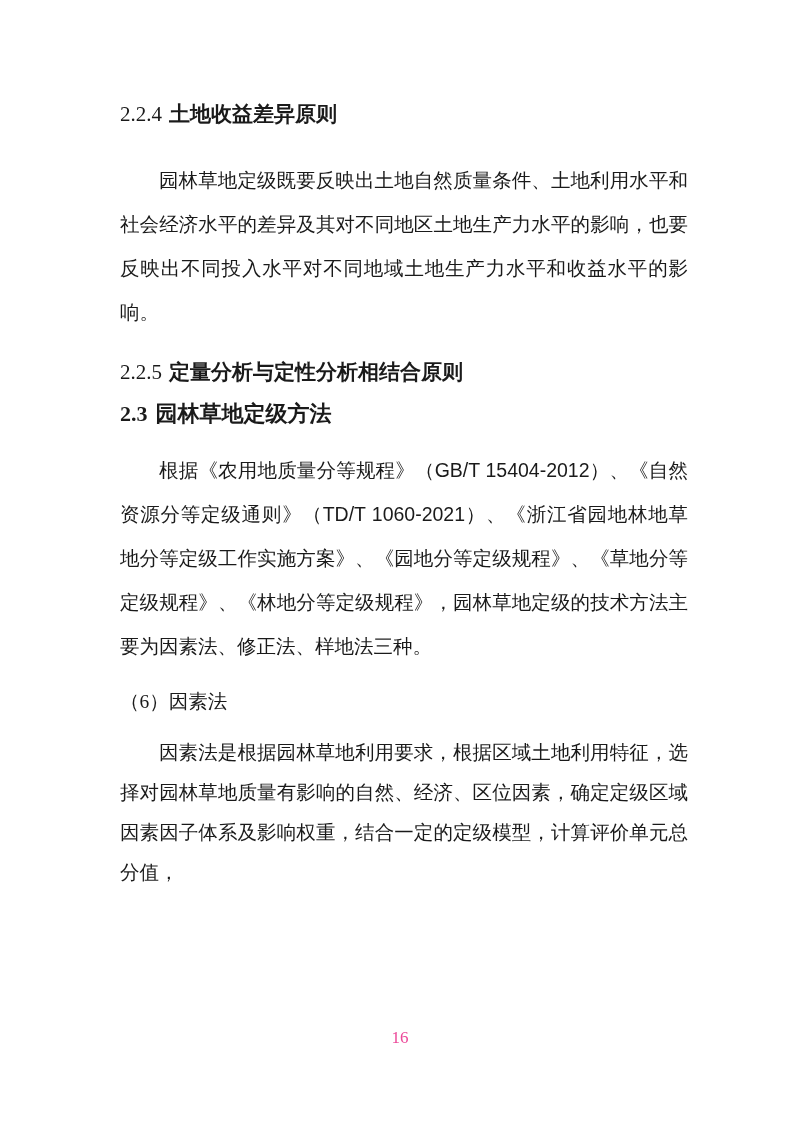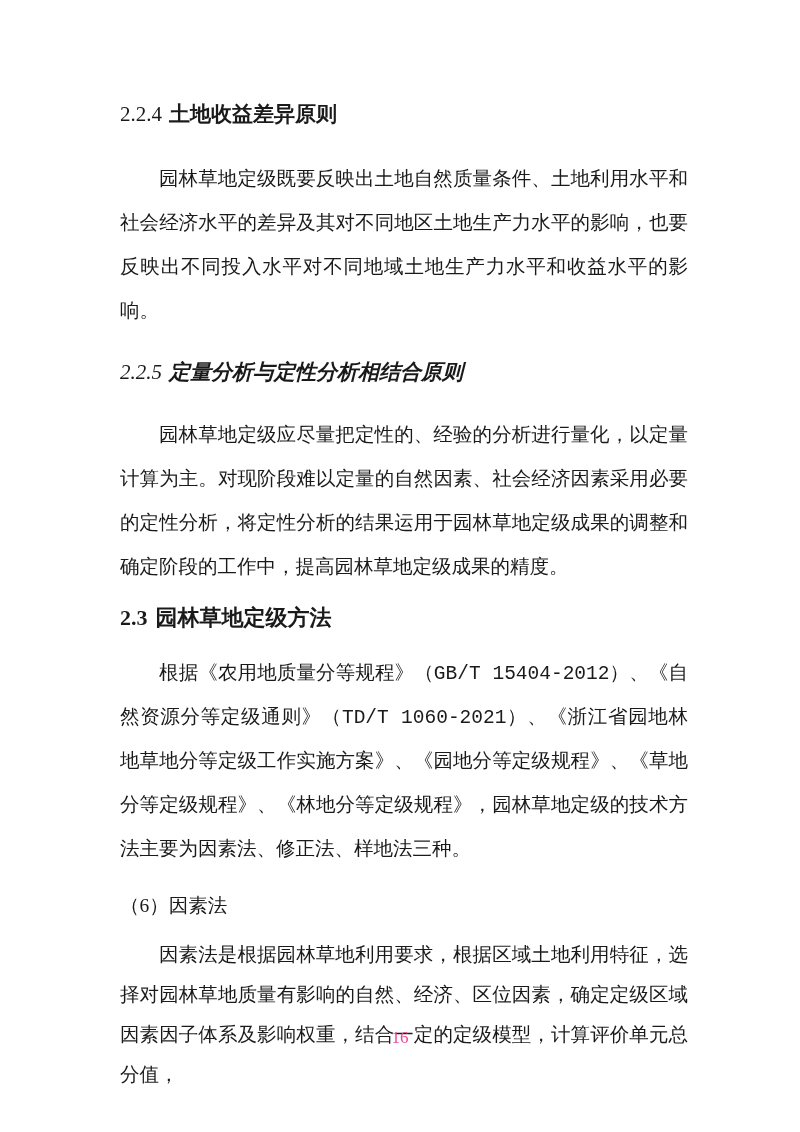--- a/index.html
+++ b/index.html
@@ -42,29 +42,29 @@
   .h-main .h-num {
     font-family: "Liberation Serif", "DejaVu Serif", serif;
     font-weight: bold;
   }
   .h-main .h-title {
     font-family: "Liberation Sans", "DejaVu Sans", sans-serif;
     font-weight: bold;
     margin-left: 8px;
   }
   .body-para {
-    font-family: Liberation Mono, monospace;
+    font-family: Liberation Sans, sans-serif;
     font-size: 19.5px;
     line-height: 44px;
     text-align: justify;
     text-indent: 2em;
     margin: 0;
   }
   .para-1 { margin-top: 30px; }
-  .h-225  { margin-top: 24px; font-style: italic; }
+  .h-225  { margin-top: 24px; }
   .para-2 { margin-top: 28px; }
   .para-3 { margin-top: 18px; }
   .list-label {
     font-family: "Liberation Serif", "DejaVu Serif", serif;
     font-size: 19.5px;
     line-height: 28px;
     margin: 20px 0 0 0;
   }
   .para-4 {
     margin-top: 16px;
@@ -89,21 +89,20 @@
   <h3 class="h-sub">
     <span class="h-num">2.2.4</span><span class="h-title">土地收益差异原则</span>
   </h3>
 
   <p class="body-para para-1">园林草地定级既要反映出土地自然质量条件、土地利用水平和社会经济水平的差异及其对不同地区土地生产力水平的影响，也要反映出不同投入水平对不同地域土地生产力水平和收益水平的影响。</p>
 
   <h3 class="h-sub h-225">
     <span class="h-num">2.2.5</span><span class="h-title">定量分析与定性分析相结合原则</span>
   </h3>
 
-  <p class="body-para para-2">园林草地定级应尽量把定性的、经验的分析进行量化，以定量计算为主。对现阶段难以定量的自然因素、社会经济因素采用必要的定性分析，将定性分析的结果运用于园林草地定级成果的调整和确定阶段的工作中，提高园林草地定级成果的精度。</p>
 
   <h2 class="h-main">
     <span class="h-num">2.3</span><span class="h-title">园林草地定级方法</span>
   </h2>
 
   <p class="body-para para-3">根据《农用地质量分等规程》（GB/T 15404-2012）、《自然资源分等定级通则》（TD/T 1060-2021）、《浙江省园地林地草地分等定级工作实施方案》、《园地分等定级规程》、《草地分等定级规程》、《林地分等定级规程》，园林草地定级的技术方法主要为因素法、修正法、样地法三种。</p>
 
   <p class="list-label">（6）因素法</p>
 
   <p class="body-para para-4">因素法是根据园林草地利用要求，根据区域土地利用特征，选择对园林草地质量有影响的自然、经济、区位因素，确定定级区域因素因子体系及影响权重，结合一定的定级模型，计算评价单元总分值，</p>

